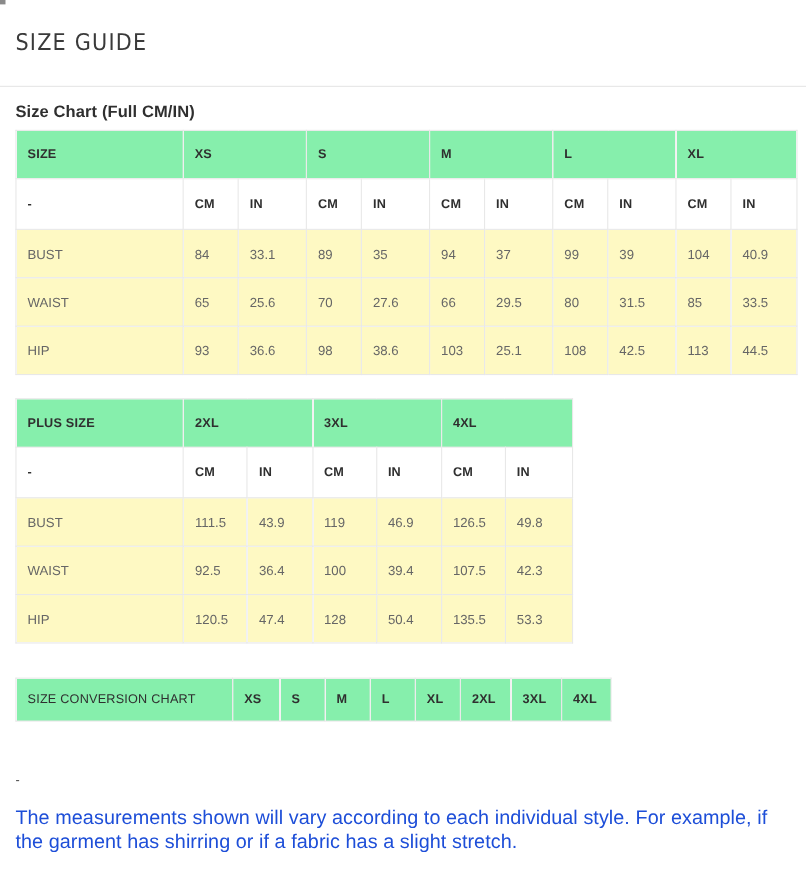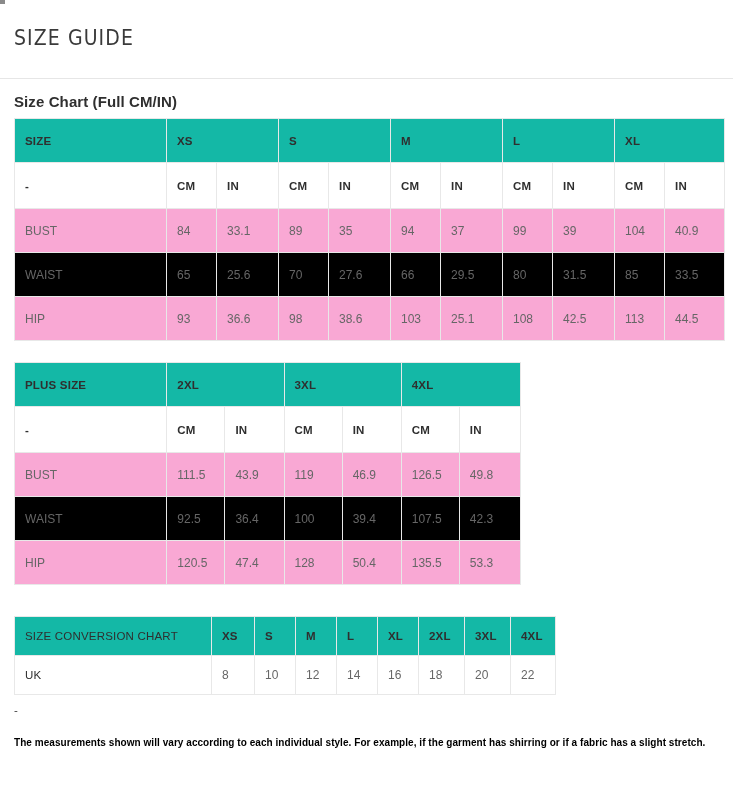--- a/index.html
+++ b/index.html
@@ -68,21 +68,21 @@
     text-align: left;
     padding: 0 0 0 10px;
     font-weight: normal;
     vertical-align: middle;
     white-space: nowrap;
     overflow: hidden;
   }
 
   
   tr.hdr td {
-    background: #14b8a6;
+    background: #86efac;
     font-weight: bold;
     color: #2f2f2f;
     height: 43px;
     font-size: 11.5px;
     letter-spacing: 0.2px;
   }
   
   tr.units td {
     background: #ffffff;
     font-weight: bold;
@@ -90,22 +90,22 @@
     height: 45px;
     font-size: 11.5px;
     letter-spacing: 0.2px;
   }
   
   tr.data td {
     height: 43px;
     color: #666;
     font-size: 12px;
   }
-  tr.odd td { background: #f9a8d4; }
-  tr.even td { background: #000000; }
+  tr.odd td { background: #fef9c3; }
+  tr.even td { background: #fef9c3; }
 
   
   td.rowlab { color: #555; }
 
   
   #table-size {
     position: absolute;
     left: 14px;
     top: 118px;
     width: 710px;
@@ -148,23 +148,23 @@
     top: 704px;
     font-size: 11.5px;
     color: #3d3d3d;
     line-height: 12px;
   }
   .footer-note {
     position: absolute;
     left: 14px;
     top: 732px;
     width: 706px;
-    font-size: 10px;
-    font-weight: bold;
-    color: #000000;
+    font-size: 18px;
+    font-weight: normal;
+    color: #1d4ed8;
     line-height: 22px;
     letter-spacing: 0.05px;
   }
 
   .corner-artifact {
     position: absolute;
     left: 0;
     top: 0;
     width: 5px;
     height: 4px;
@@ -340,30 +340,19 @@
         <td class="conv-label">SIZE CONVERSION CHART</td>
         <td>XS</td>
         <td>S</td>
         <td>M</td>
         <td>L</td>
         <td>XL</td>
         <td>2XL</td>
         <td>3XL</td>
         <td>4XL</td>
       </tr>
-      <tr class="data">
-        <td class="conv-label">UK</td>
-        <td>8</td>
-        <td>10</td>
-        <td>12</td>
-        <td>14</td>
-        <td>16</td>
-        <td>18</td>
-        <td>20</td>
-        <td>22</td>
-      </tr>
     </tbody>
   </table>
 
   <div class="footer-dash">-</div>
   <div class="footer-note">The measurements shown will vary according to each individual style. For example, if the garment has shirring or if a fabric has a slight stretch.</div>
 
 </div>
 
 </body></html>

